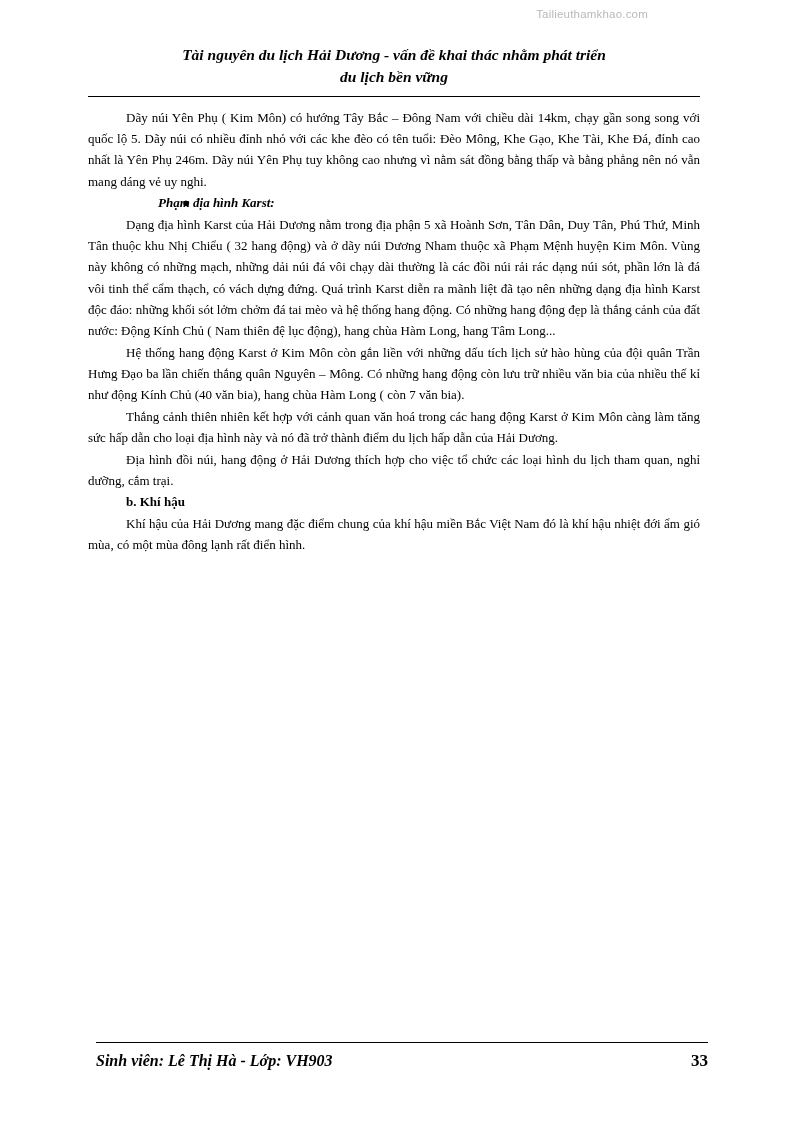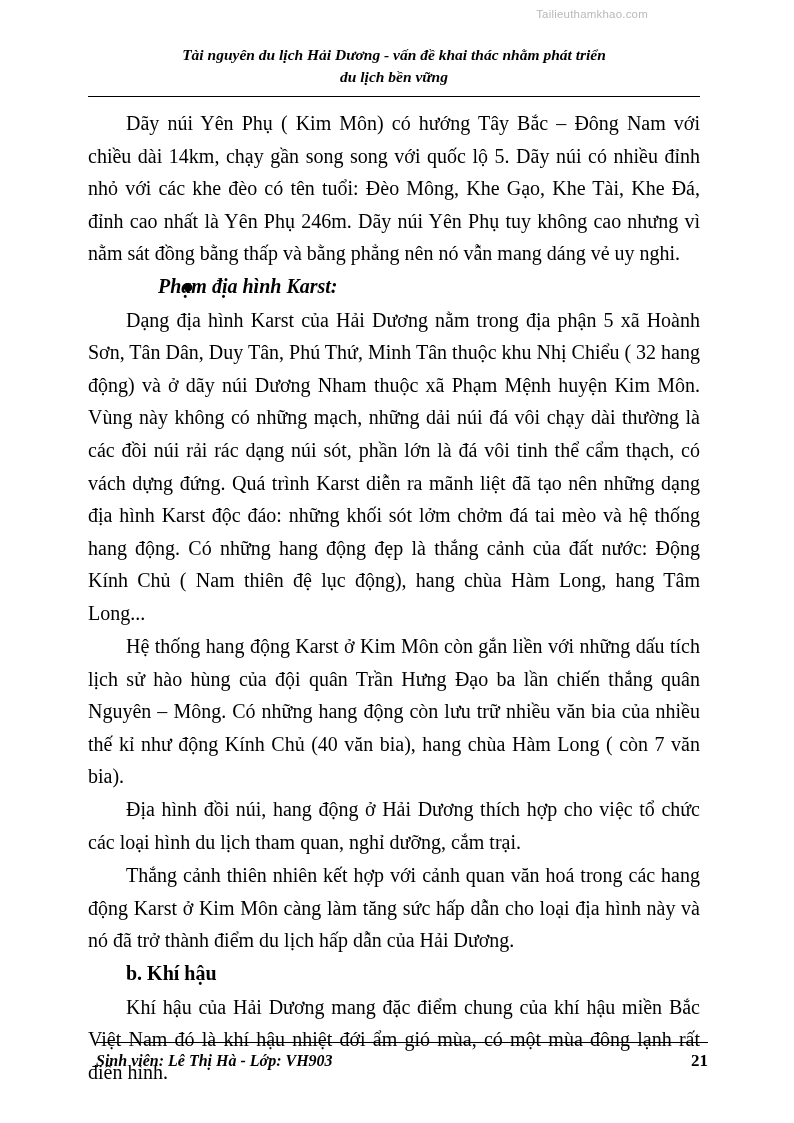--- a/index.html
+++ b/index.html
@@ -46,21 +46,21 @@
     line-height: 1.42;
     padding-bottom: 6px;
   }
   .rule {
     border-bottom: 1.6px solid #000;
     margin-top: 2px;
     margin-bottom: 10px;
   }
   .body-text p {
     margin: 0 0 0.5px 0;
-    font-size: 20px;
+    font-size: 13px;
     line-height: 1.63;
     text-align: justify;
     text-indent: 38px;
   }
   .bullet-line {
     margin: 1px 0 1px 0;
     font-size: 16.4px;
     line-height: 1.63;
     text-indent: 0;
     padding-left: 34px;
@@ -126,32 +126,32 @@
     <div class="body-text">
 
       <p>Dãy núi Yên Phụ ( Kim Môn) có hướng Tây Bắc – Đông Nam với chiều dài 14km, chạy gần song song với quốc lộ 5. Dãy núi có nhiều đỉnh nhỏ với các khe đèo có tên tuổi: Đèo Mông, Khe Gạo, Khe Tài, Khe Đá, đỉnh cao nhất là Yên Phụ 246m. Dãy núi Yên Phụ tuy không cao nhưng vì nằm sát đồng bằng thấp và bằng phẳng nên nó vẫn mang dáng vẻ uy nghi.</p>
 
       <p class="bullet-line"><span class="dot">●</span><span>Phạm địa hình Karst:</span></p>
 
       <p>Dạng địa hình Karst của Hải Dương nằm trong địa phận 5 xã Hoành Sơn, Tân Dân, Duy Tân, Phú Thứ, Minh Tân thuộc khu Nhị Chiểu ( 32 hang động) và ở dãy núi Dương Nham thuộc xã Phạm Mệnh huyện Kim Môn. Vùng này không có những mạch, những dải núi đá vôi chạy dài thường là các đồi núi rải rác dạng núi sót, phần lớn là đá vôi tinh thể cẩm thạch, có vách dựng đứng. Quá trình Karst diễn ra mãnh liệt đã tạo  nên những dạng địa hình Karst độc đáo: những khối sót lởm chởm đá tai mèo và hệ thống hang động. Có những hang động đẹp là thắng cảnh của đất nước: Động Kính Chủ ( Nam thiên đệ lục động), hang chùa Hàm Long, hang Tâm Long...</p>
 
       <p>Hệ thống hang động Karst ở Kim Môn còn gắn liền với những dấu tích lịch sử hào hùng của đội quân Trần Hưng Đạo ba lần chiến thắng quân Nguyên – Mông. Có  những hang động còn lưu trữ nhiều văn bia của nhiều thế kỉ như động Kính Chủ (40 văn bia), hang chùa Hàm Long ( còn 7 văn bia).</p>
 
+      <p>Thắng cảnh thiên nhiên kết hợp với cảnh quan văn hoá trong các hang động Karst ở Kim Môn càng làm tăng sức hấp dẫn cho loại địa hình này và nó đã trở thành điểm du lịch hấp dẫn của Hải Dương.</p>
+
       <p>Địa hình đồi núi, hang động ở Hải Dương thích hợp cho việc tổ chức các loại hình du lịch tham quan, nghỉ dưỡng, cắm trại.</p>
-
-      <p>Thắng cảnh thiên nhiên kết hợp với cảnh quan văn hoá trong các hang động Karst ở Kim Môn càng làm tăng sức hấp dẫn cho loại địa hình này và nó đã trở thành điểm du lịch hấp dẫn của Hải Dương.</p>
 
       <p class="sub-head">b.  Khí hậu</p>
 
       <p>Khí hậu của Hải Dương mang đặc điểm chung của khí hậu miền Bắc Việt Nam đó là khí hậu nhiệt đới ẩm gió mùa, có một mùa đông lạnh rất điển hình.</p>
 
     </div>
   </div>
 
   <div class="footer">
     <div class="footer-rule"></div>
     <div class="footer-row">
       <div class="footer-left">Sinh viên: Lê Thị Hà  -  Lớp: VH903</div>
-      <div class="footer-right">21</div>
+      <div class="footer-right">33</div>
     </div>
   </div>
 
 </div>
 
 </body></html>

